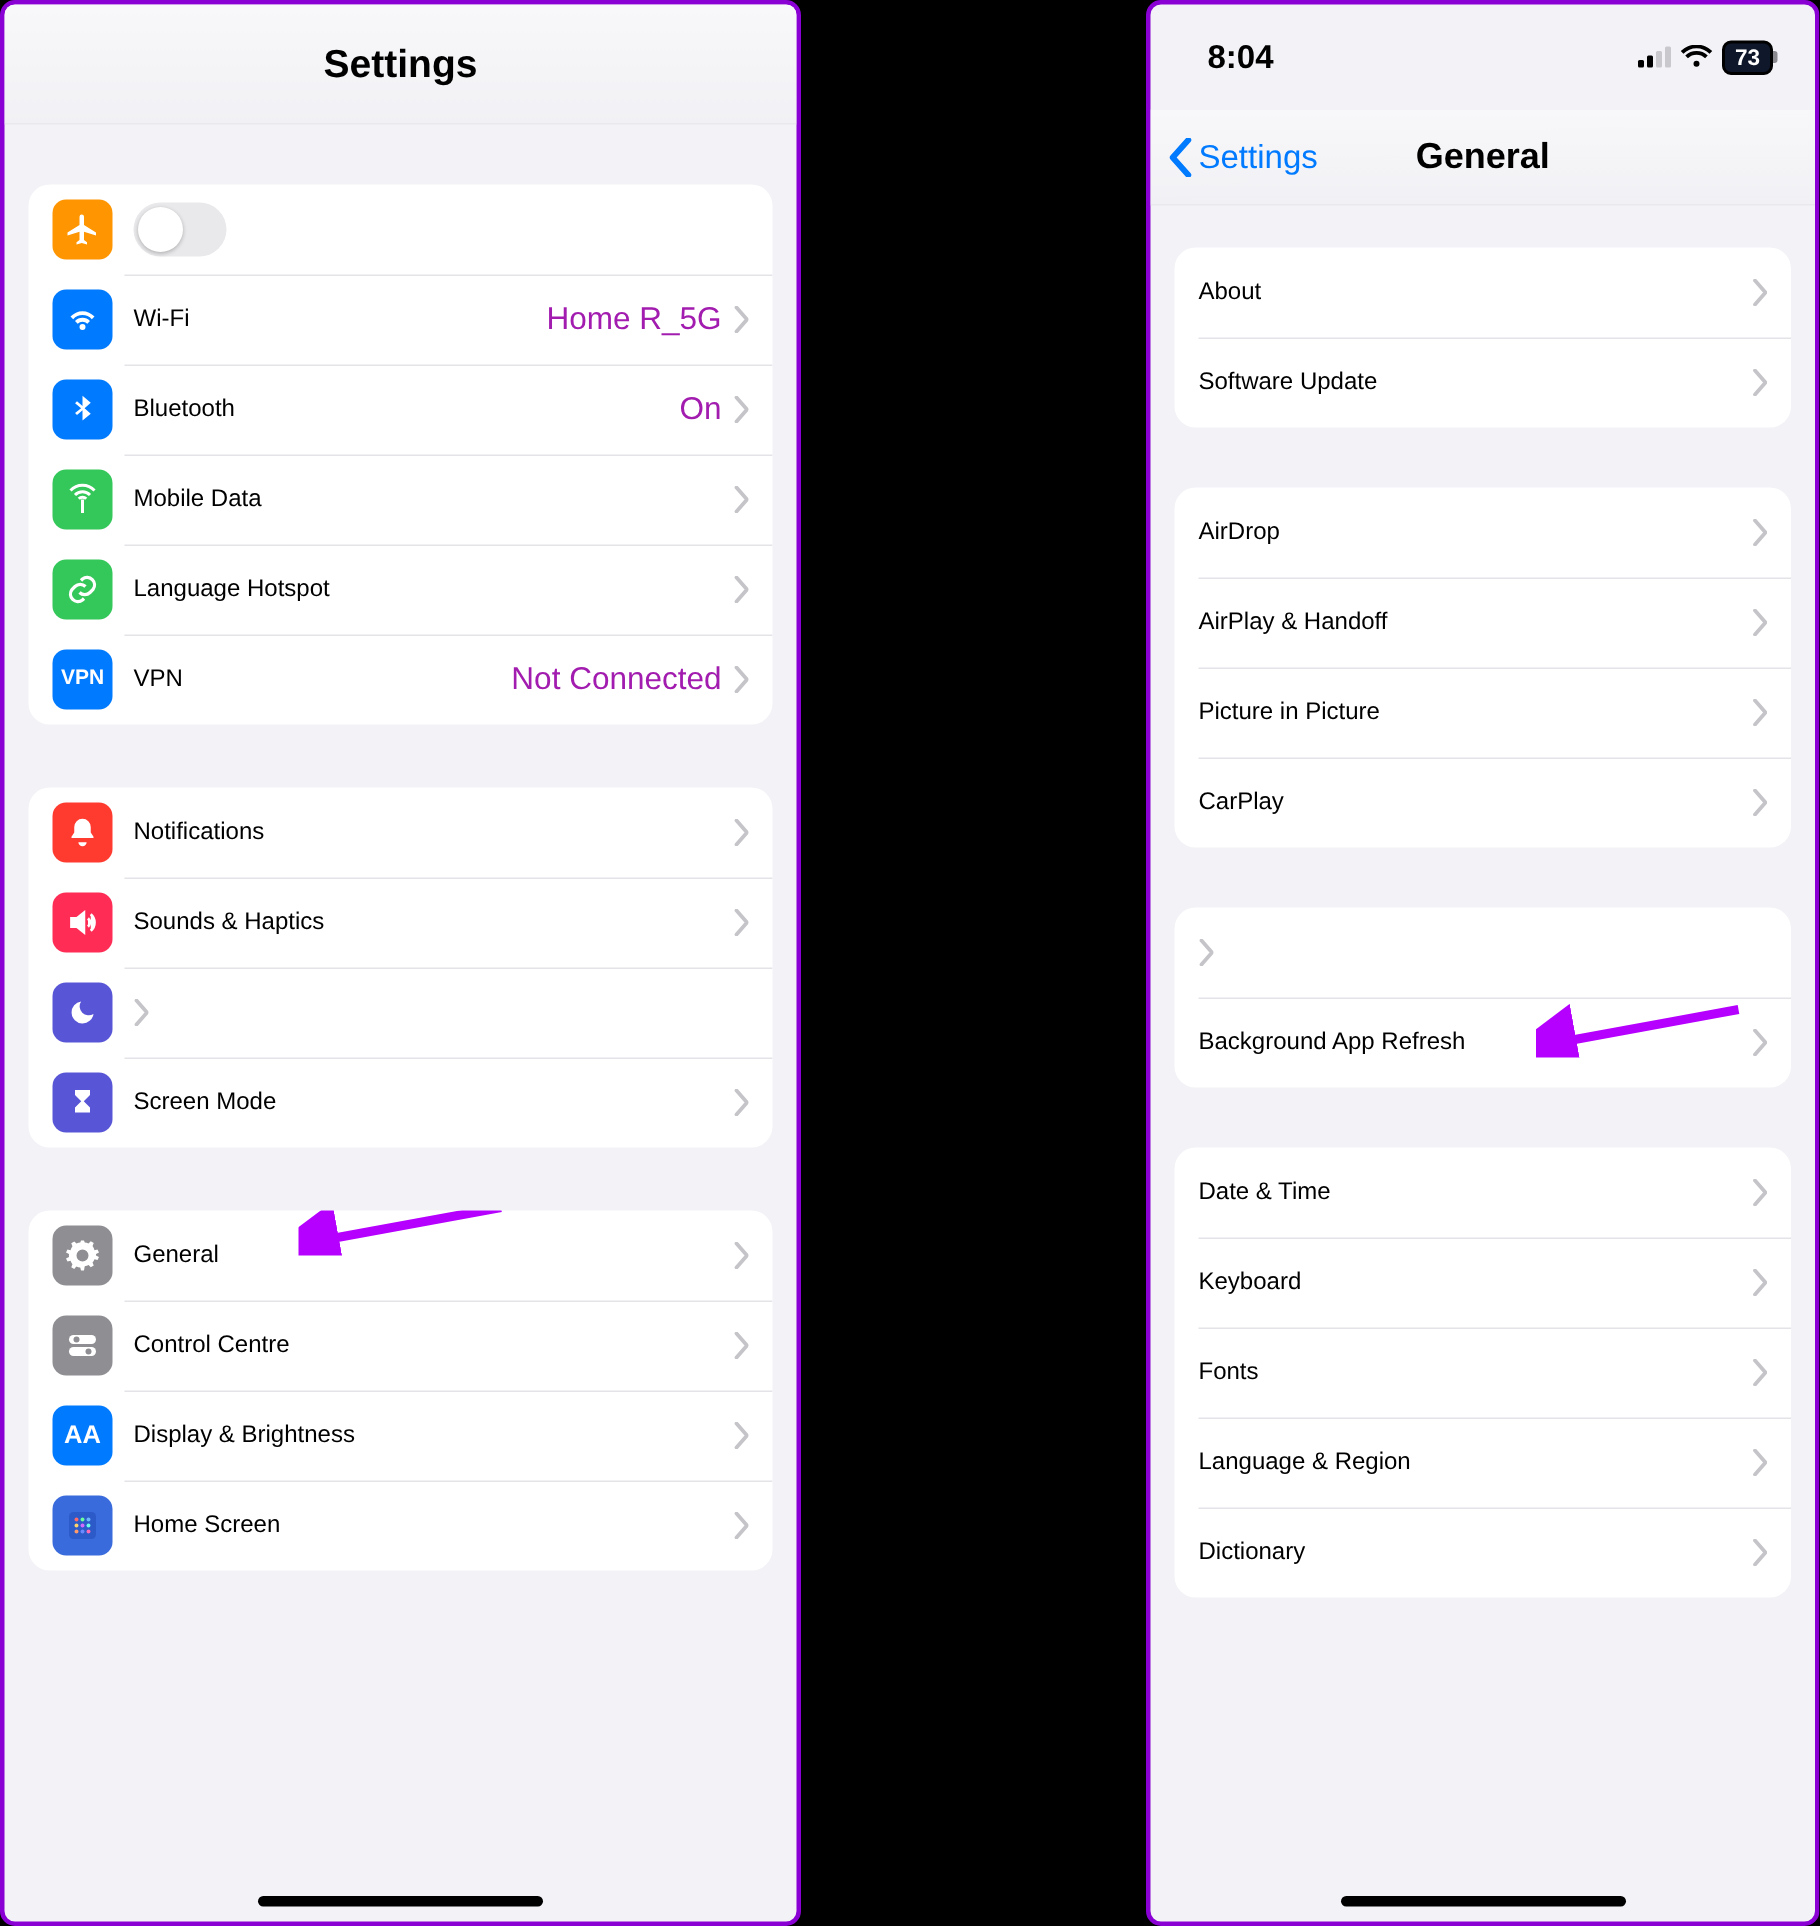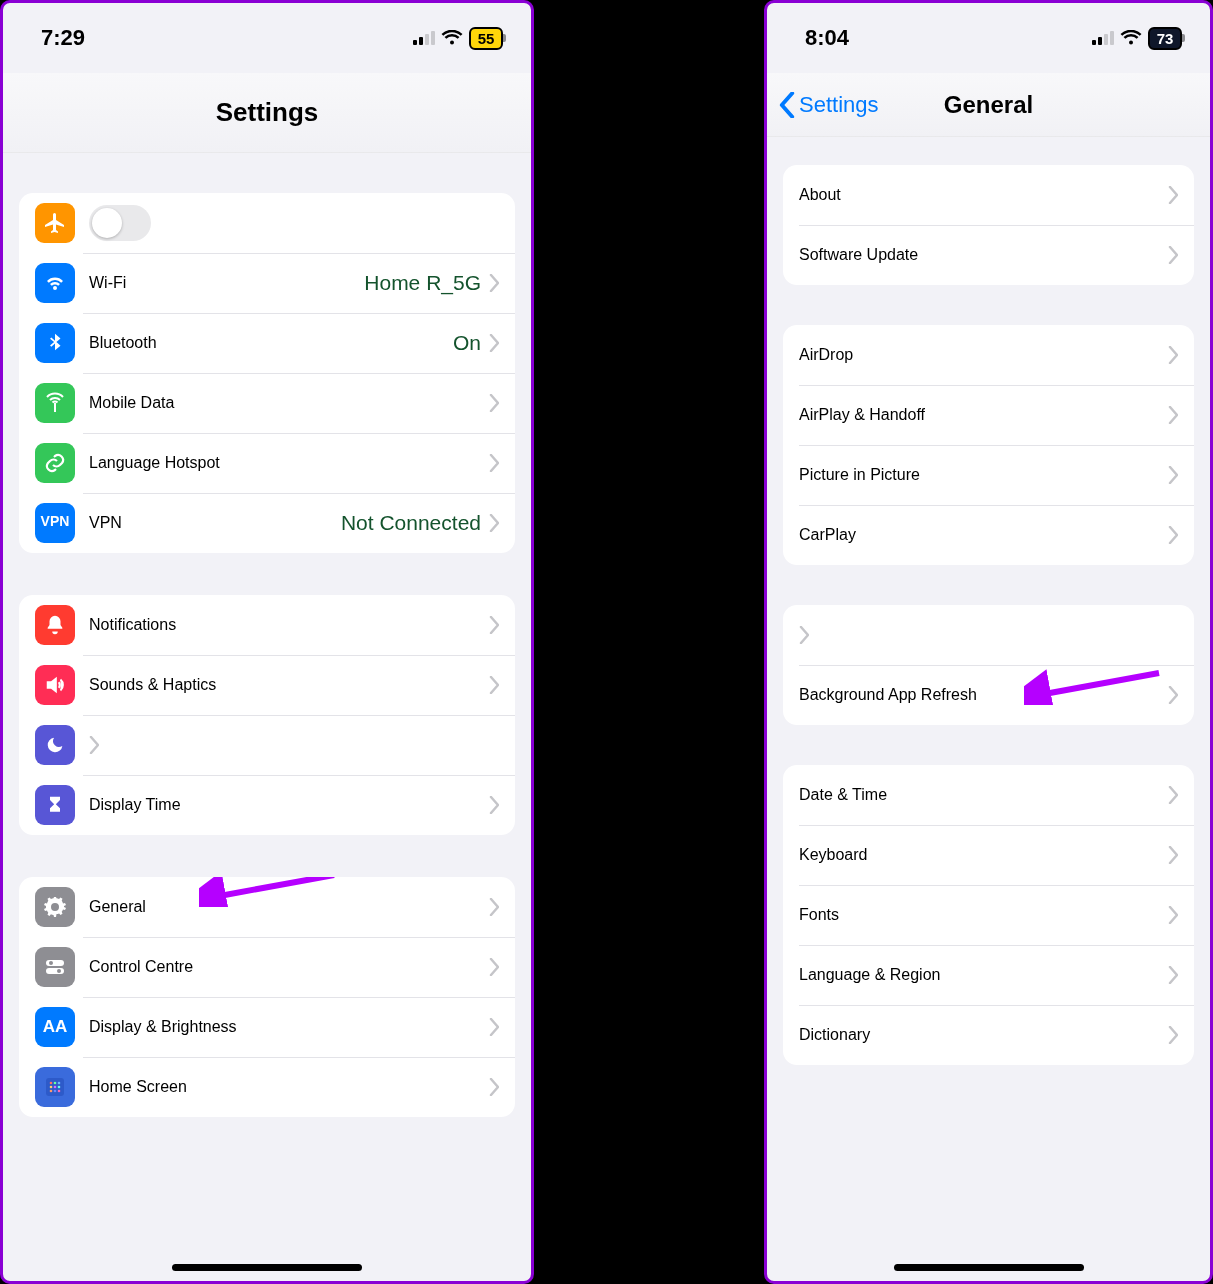--- a/index.html
+++ b/index.html
@@ -89,21 +89,21 @@
     content:""; position:absolute; top:0; left:64px; right:0;
     height:1px; background:#e3e3e8;
   }
   .phone.right .row + .row::before{ left:16px; }
   .row .icon {
     width:40px; height:40px; border-radius:9px; flex:0 0 40px;
     margin-right:14px; display:flex; align-items:center; justify-content:center;
     color:#fff;
   }
   .row .label { font-size:16px; color:#000; flex:1; }
-  .row .value { font-size:21px; color:#14532d; margin-right:8px; }
+  .row .value { font-size:21px; color:#a21caf; margin-right:8px; }
   .chevron { color:#c5c5c9; }
   .chevron svg{ width:10px; height:18px; display:block;}
 
   
   .toggle {
     width:62px; height:36px; border-radius:18px; background:#e9e9eb;
     position:relative;
   }
   .toggle::after{
     content:""; position:absolute; left:3px; top:3px;
@@ -125,37 +125,20 @@
 
   .homebar{
     position:absolute; bottom:10px; left:50%; transform:translateX(-50%);
     width:190px; height:7px; background:#000; border-radius:4px;
   }
 </style>
 </head>
 <body>
 
 <div class="phone left">
-  <div class="statusbar">
-    <span>7:29</span>
-    <span class="right">
-      <span class="signal">
-        <span class="bar b1"></span>
-          <span class="bar b2"></span>
-          <span class="bar b3"></span>
-          <span class="bar b4"></span>
-      </span>
-      <span class="wifi-ic">
-        <svg width="22" height="16" viewBox="0 0 22 16">
-            <path d="M11 14.5a2 2 0 100-4 2 2 0 000 4zM3.5 7a11 11 0 0115 0l-1.8 1.8a8.4 8.4 0 00-11.4 0L3.5 7zM.5 4A15 15 0 0121.5 4l-1.8 1.8a12.4 12.4 0 00-17.4 0L.5 4z" fill="#000"></path>
-          </svg>
-      </span>
-      <span class="battery yellow">55</span>
-    </span>
-  </div>
   <div class="navheader">
     <span class="navtitle">Settings</span>
   </div>
   <div class="content" id="left-content">
       <div class="group">
         <div class="row">
           <span class="icon bg-orange">
             <svg width="24" height="24" viewBox="0 0 24 24" fill="#fff">
               <path d="M21 16v-2l-8-5V3.5a1.5 1.5 0 00-3 0V9l-8 5v2l8-2.5V19l-2 1.5V22l3.5-1 3.5 1v-1.5L13 19v-5.5l8 2.5z"></path>
             </svg>
@@ -269,21 +252,21 @@
               <path d="M2 1l7 8-7 8" stroke="#c5c5c9" stroke-width="2.5" fill="none" stroke-linecap="round" stroke-linejoin="round"></path>
             </svg>
           </span>
         </div>
         <div class="row">
           <span class="icon bg-indigo">
             <svg width="20" height="22" viewBox="0 0 24 24" fill="#fff">
               <path d="M6 2h12v4l-5 5 5 5v4H6v-4l5-5-5-5V2z"></path>
             </svg>
           </span>
-          <span class="label">Display Time</span>
+          <span class="label">Screen Mode</span>
           <span class="chevron">
             <svg viewBox="0 0 10 18">
               <path d="M2 1l7 8-7 8" stroke="#c5c5c9" stroke-width="2.5" fill="none" stroke-linecap="round" stroke-linejoin="round"></path>
             </svg>
           </span>
         </div>
       </div>
       <div class="group">
         <div class="row">
           <span class="icon bg-gray">

